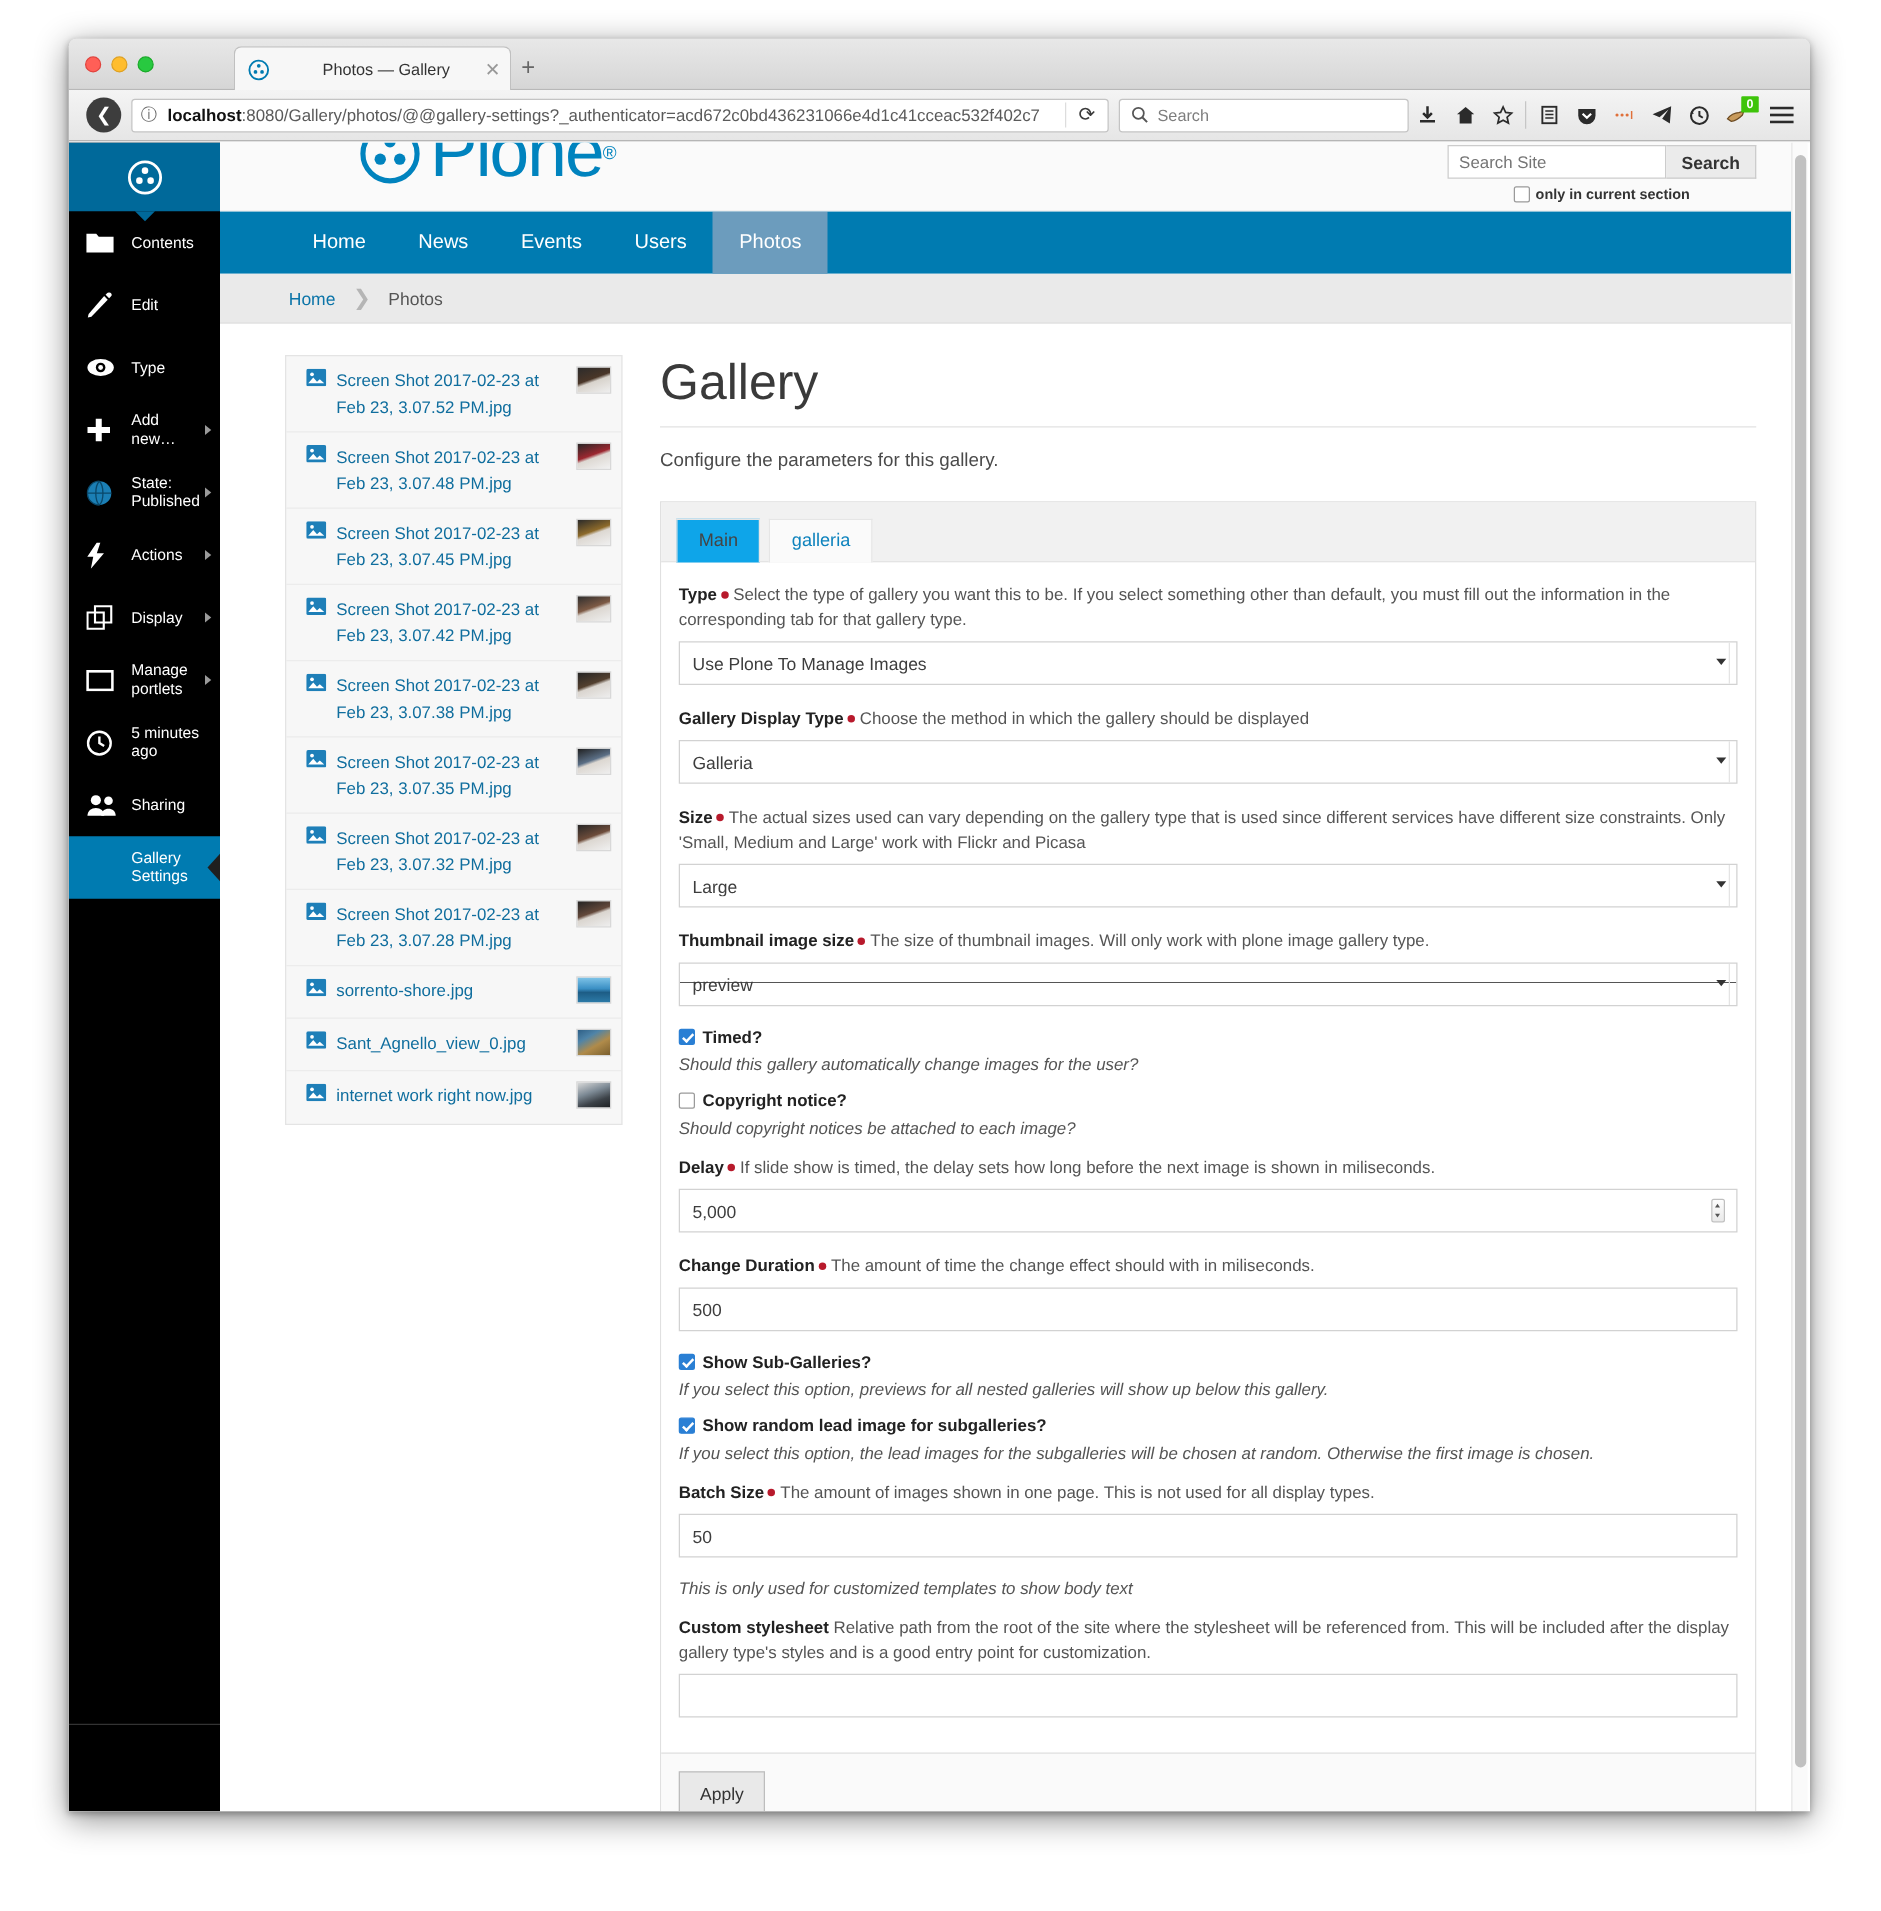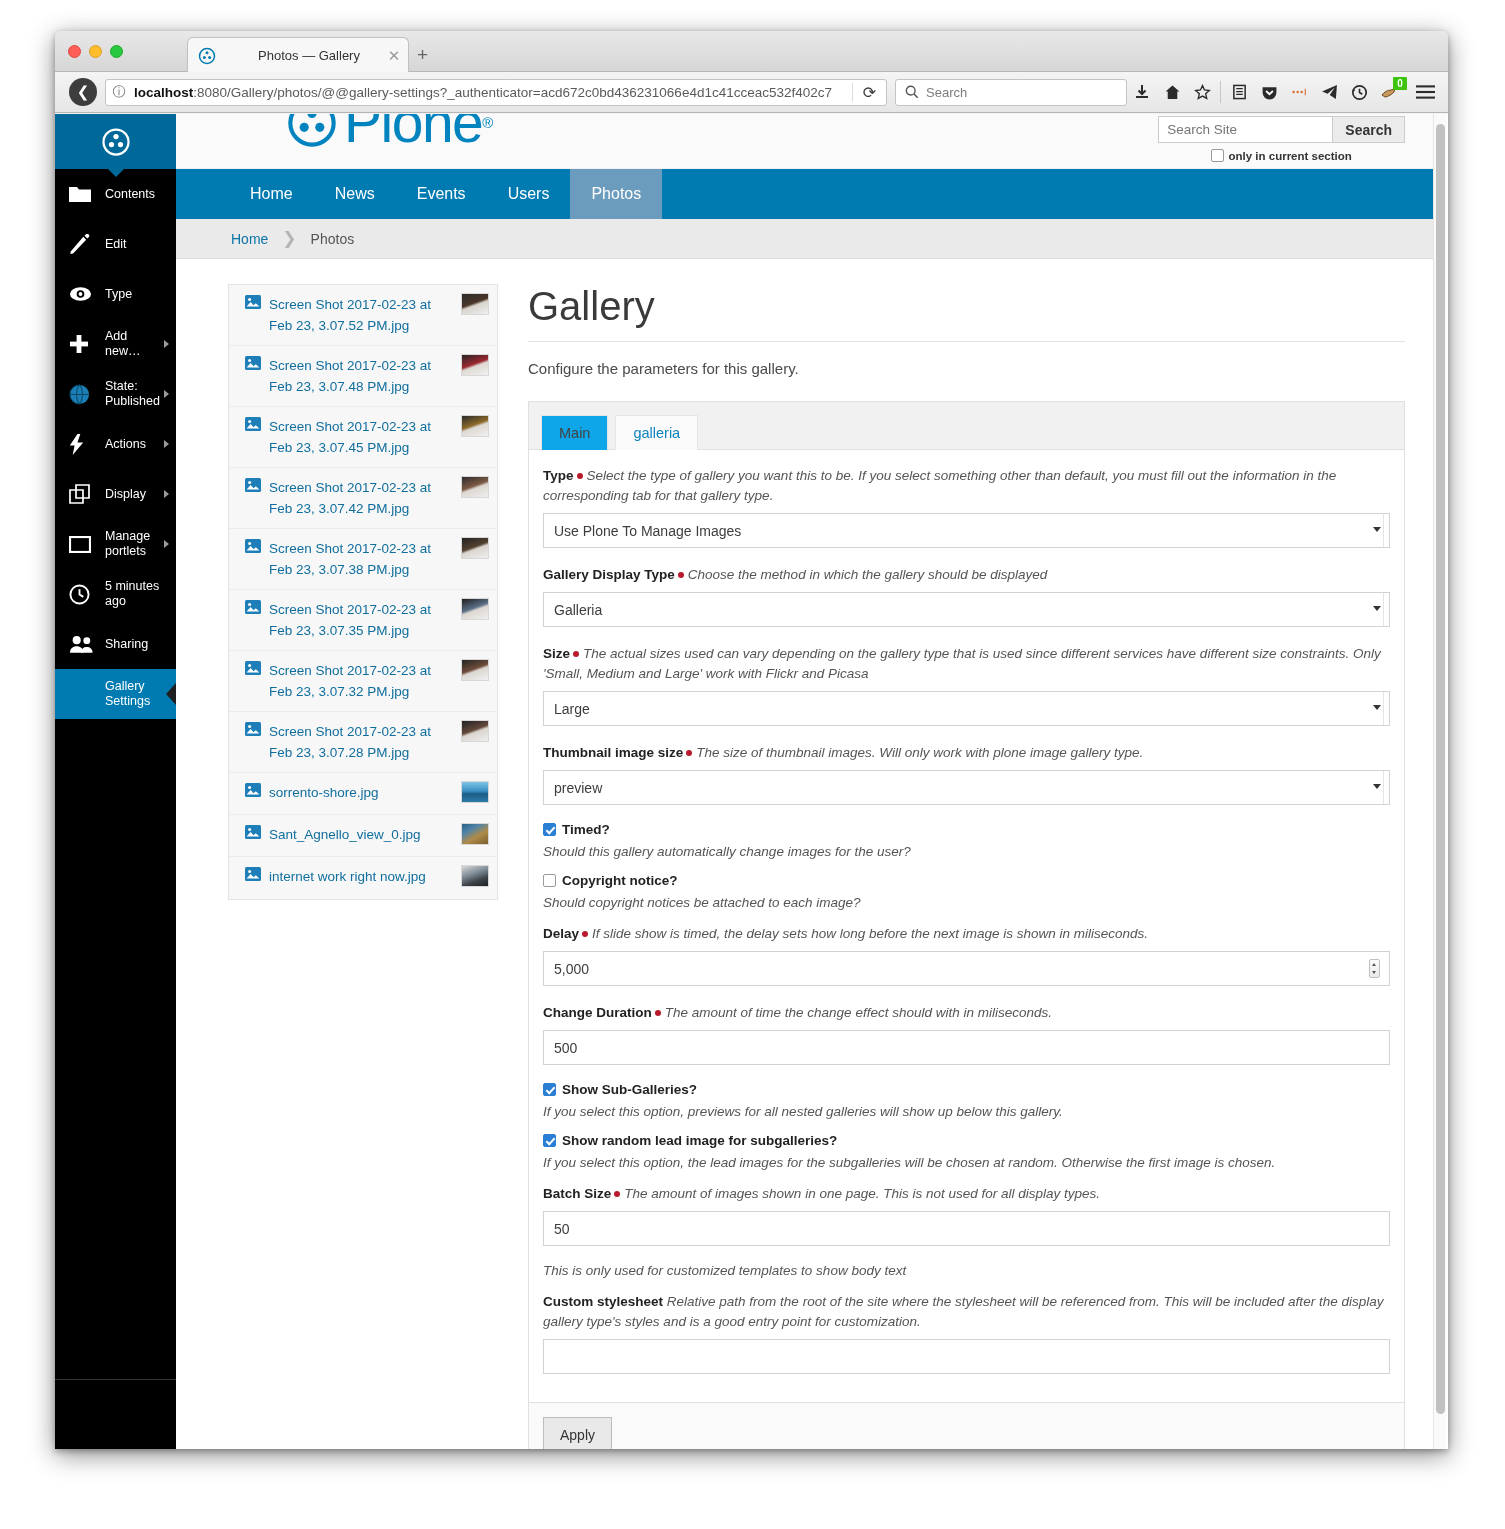--- a/index.html
+++ b/index.html
@@ -307,21 +307,21 @@
   .form-tab.active { background: #0ea5e9; color: #444; }
 
   #form-body { padding: 16px 14px 24px 14px; background: #fff; }
   .field { margin-bottom: 17px; }
   .field-head { font-size: 13.5px; line-height: 20px; color: #333; margin-bottom: 7px; }
   .field-head .flabel { font-weight: 700; color: #222; }
   .req-dot {
     display: inline-block; width: 6px; height: 6px; border-radius: 50%;
     background: #b81a2c; margin: 0 4px 1px 3px; vertical-align: middle;
   }
-  .field-head .fhelp { font-style: italic; color: #555; }
+  .field-head .fhelp { color: #555; }
 
   select.fcontrol, input.fcontrol {
     width: 100%; height: 35px;
     border: 1px solid #d2d2d2; background: #fff;
     font-size: 14px; color: #3d3d3d;
     padding: 0 10px;
     font-family: "Liberation Sans", sans-serif;
     -webkit-appearance: none; appearance: none;
     outline: none;
   }

